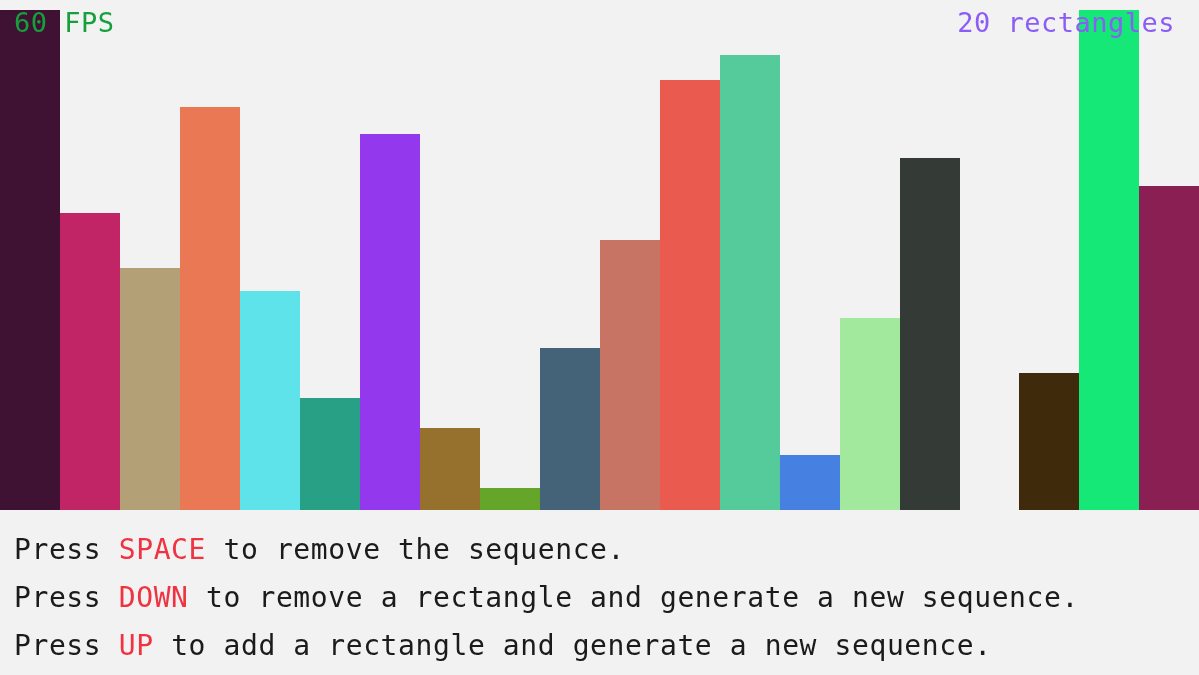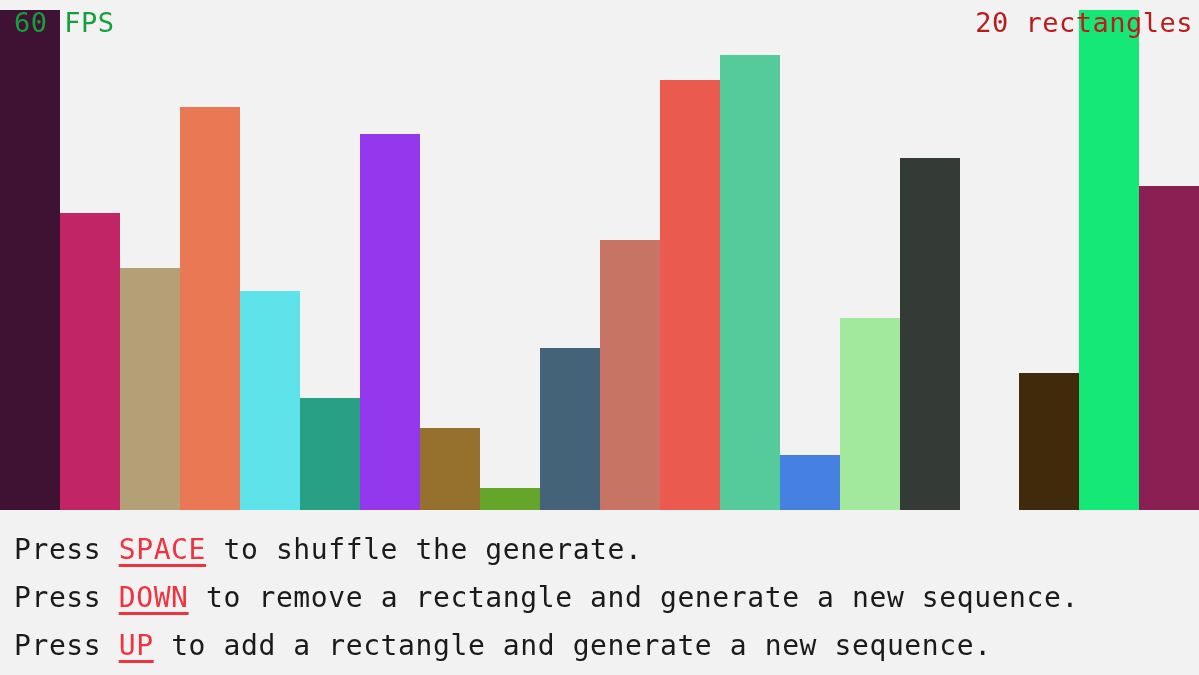--- a/index.html
+++ b/index.html
@@ -43,26 +43,26 @@
     font-size: 27px;
     line-height: 30px;
     letter-spacing: 0.5px;
     color: #15a03c;
     font-family: "DejaVu Sans Mono", "Liberation Mono", monospace;
     white-space: nowrap;
     z-index: 20;
   }
   #rect-count {
     position: absolute;
-    right: 6px;
+    right: 24px;
     top: 8px;
     font-size: 27px;
     line-height: 30px;
     letter-spacing: 0.5px;
-    color: #b91c1c;
+    color: #8b5cf6;
     font-family: "DejaVu Sans Mono", "Liberation Mono", monospace;
     white-space: nowrap;
     z-index: 20;
   }
 
   
   #instructions {
     position: absolute;
     left: 0;
     top: 510px;
@@ -74,21 +74,20 @@
   .instruction-line {
     font-size: 28px;
     line-height: 48px;
     color: #1b1b1b;
     letter-spacing: 0.6px;
     white-space: nowrap;
     font-family: "DejaVu Sans Mono", "Liberation Mono", monospace;
   }
   .key {
     color: #ef3340;
-    text-decoration: underline;
     text-decoration-thickness: 3px;
     text-underline-offset: 5px;
   }
 </style>
 </head>
 <body>
 
 <div id="app">
 
   <div id="chart-area">
@@ -111,18 +110,18 @@
       <div class="bar" style="left: 1019px; width: 60px; height: 137px; background: rgb(63, 43, 12);"></div>
       <div class="bar" style="left: 1079px; width: 60px; height: 500px; background: rgb(22, 232, 120);"></div>
       <div class="bar" style="left: 1139px; width: 60px; height: 324px; background: rgb(138, 31, 83);"></div>
     </div>
 
   <div id="fps-counter">60 FPS</div>
 
   <div id="rect-count">20 rectangles</div>
 
   <div id="instructions">
-      <div class="instruction-line"><span>Press </span><span class="key" style="color: rgb(239, 51, 64);">SPACE</span><span> to shuffle the generate.</span></div>
+      <div class="instruction-line"><span>Press </span><span class="key" style="color: rgb(239, 51, 64);">SPACE</span><span> to remove the sequence.</span></div>
       <div class="instruction-line"><span>Press </span><span class="key" style="color: rgb(239, 51, 64);">DOWN</span><span> to remove a rectangle and generate a new sequence.</span></div>
       <div class="instruction-line"><span>Press </span><span class="key" style="color: rgb(239, 51, 64);">UP</span><span> to add a rectangle and generate a new sequence.</span></div>
     </div>
 
 </div>
 
 </body></html>

